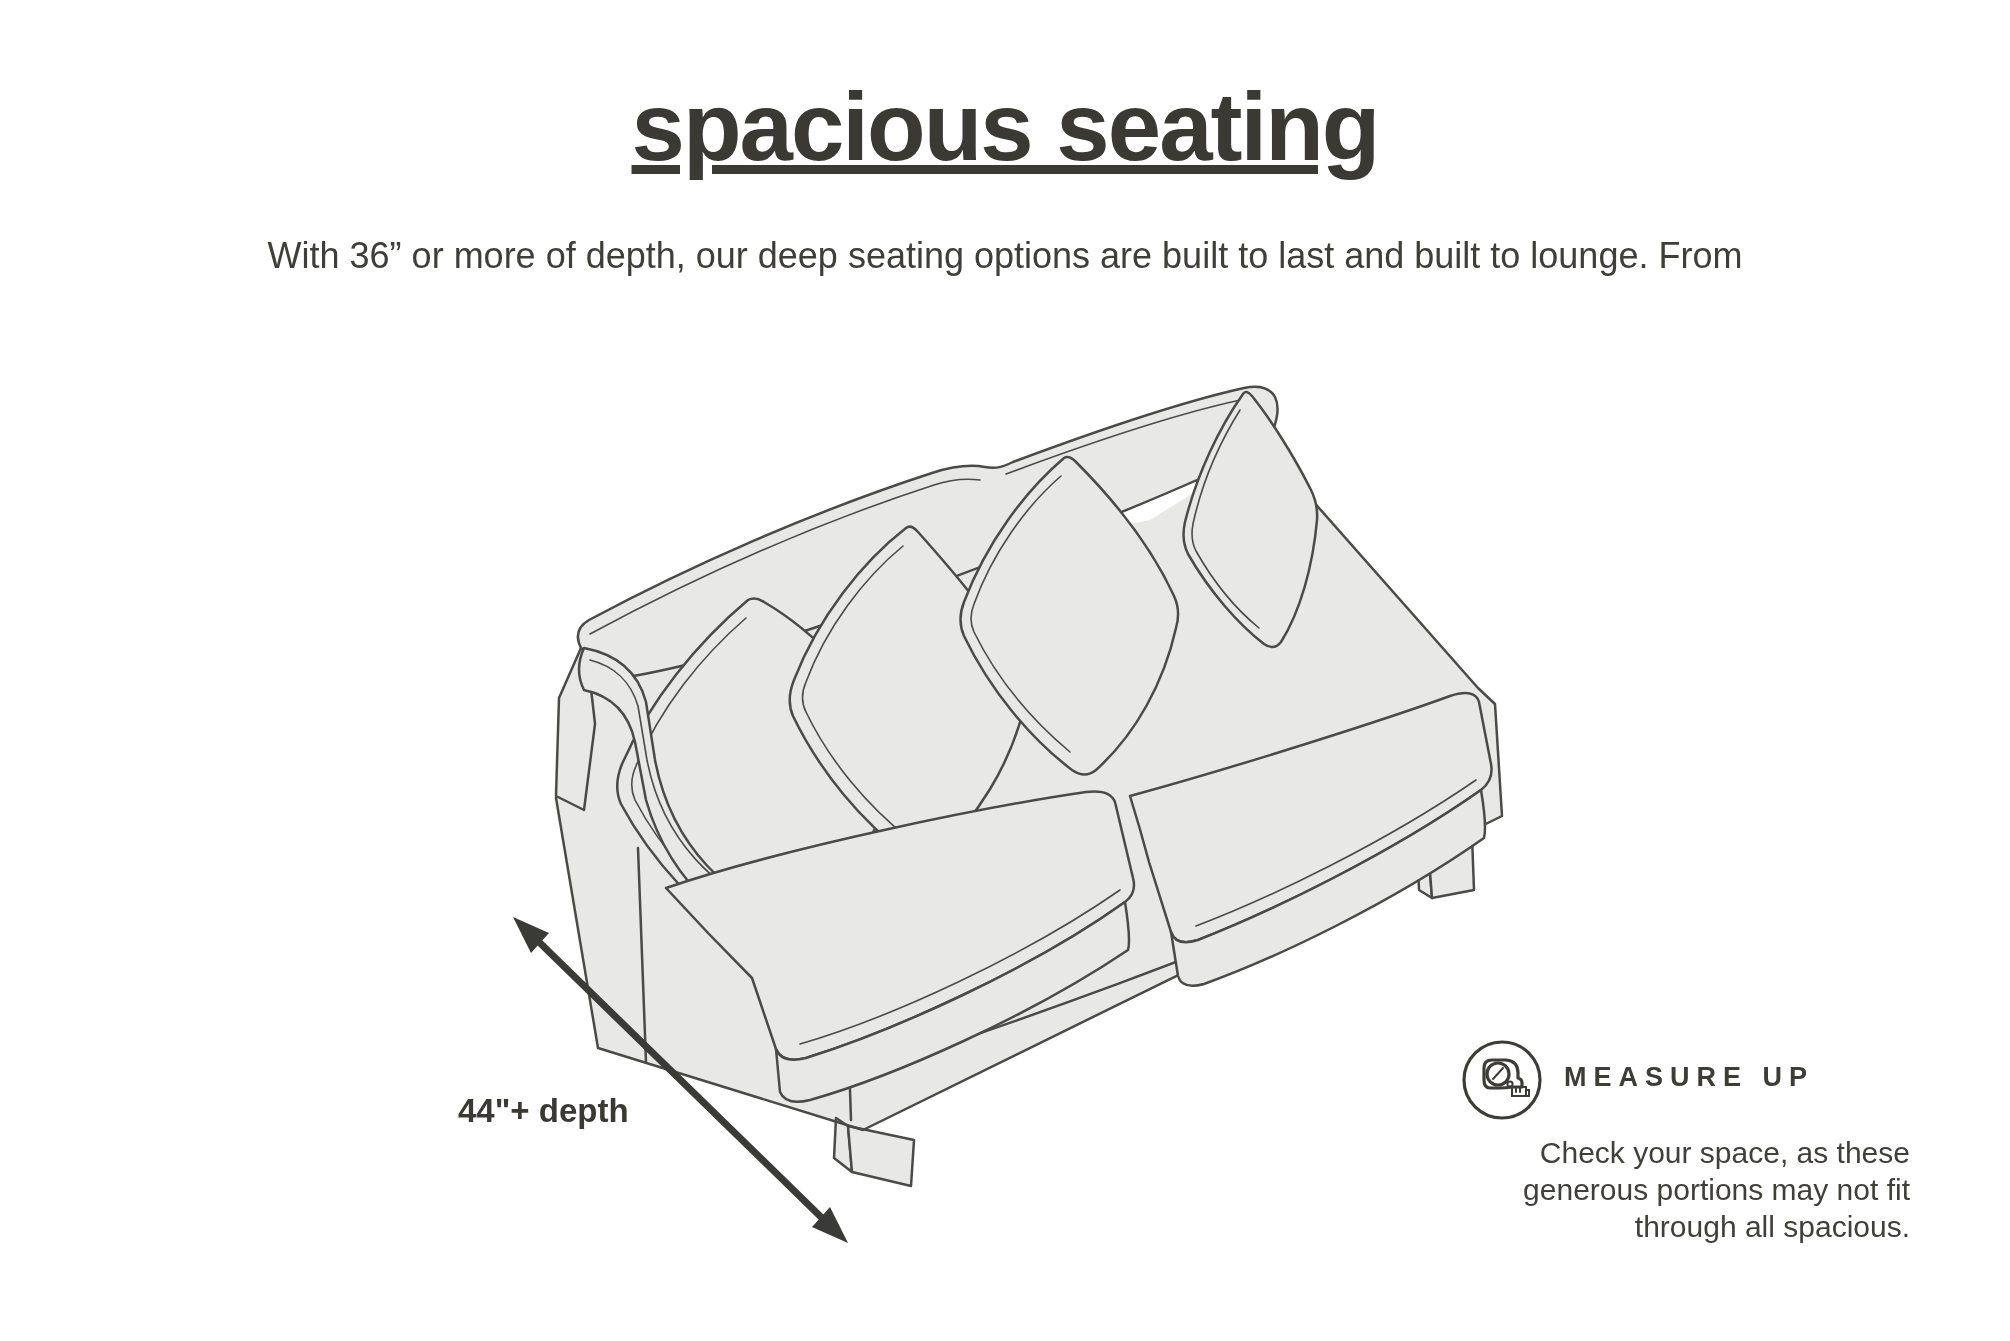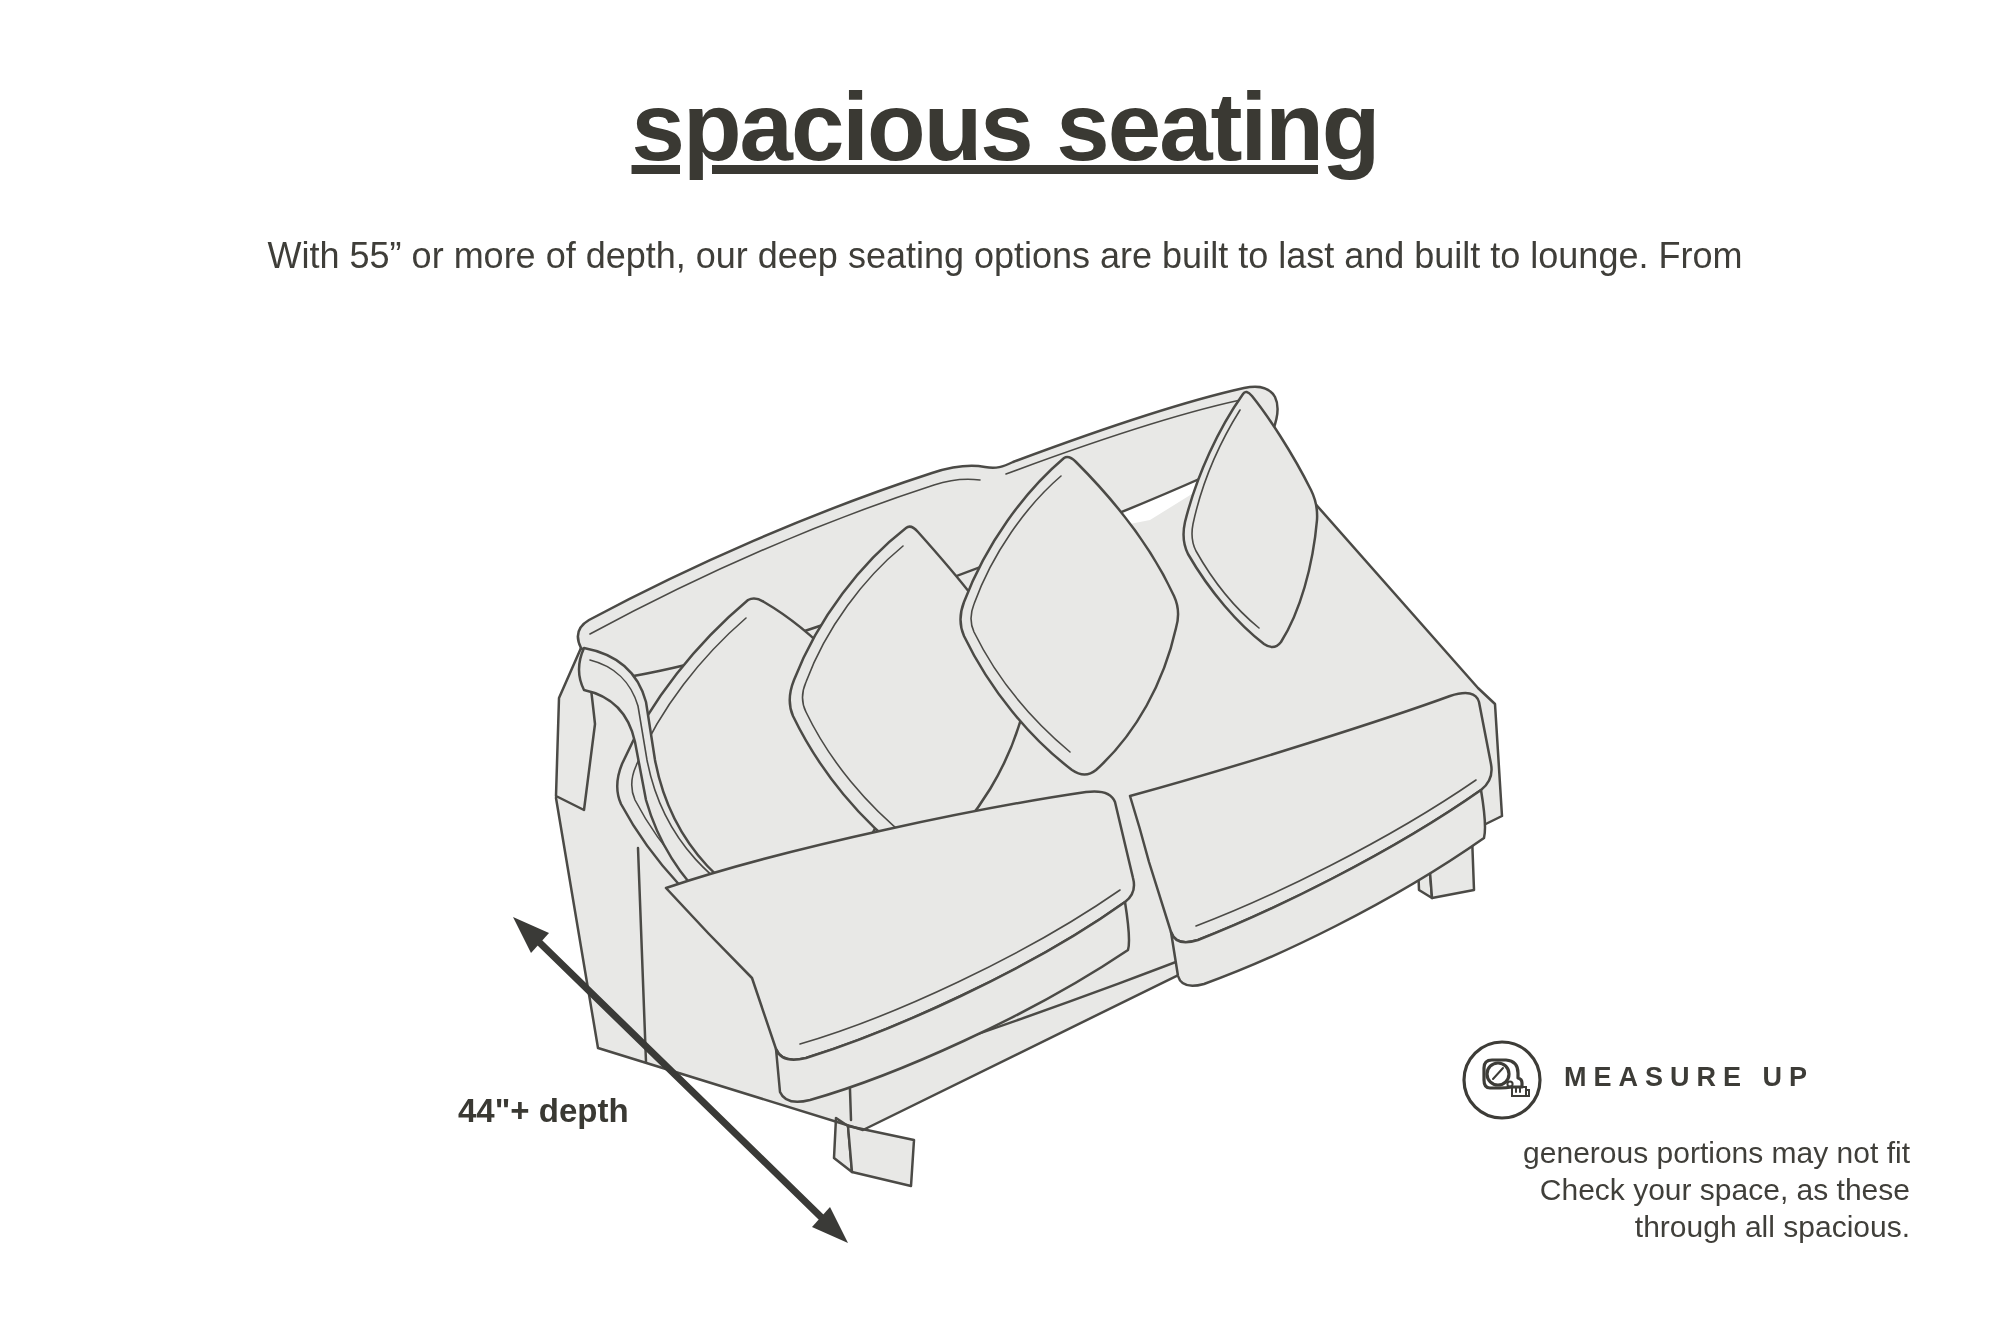--- a/index.html
+++ b/index.html
@@ -74,21 +74,21 @@
   .icon-stroke-thin{fill:none;stroke:#3d3c37;stroke-width:2;stroke-linecap:round;}
 </style>
 </head>
 <body>
 
 <div class="canvas">
 
   <div class="page-title">spacious seating</div>
 
   <div class="intro">
-    <div>With 55” or more of depth, our deep seating options are built to last and built to lounge. From</div>
+    <div>With 36” or more of depth, our deep seating options are built to last and built to lounge. From</div>
   </div>
 
   <svg class="sofa-svg" viewBox="0 0 2010 1341" xmlns="http://www.w3.org/2000/svg" aria-hidden="true">
 
     <g>
       <path class="sofa-fill-only" d="M 560 700 L 556 798 L 598 1048 L 863 1130 L 1502 816 L 1495 704 L 1478 688 L 1266 448 L 1150 520 L 900 570 L 700 645 Z"></path>
 
       <g>
         <path class="sofa-line" d="M 848 1126 L 836 1118 L 834 1158 L 852 1172 Z"></path>
         <path class="sofa-line" d="M 848 1126 L 914 1140 L 911 1186 L 852 1172 Z"></path>
@@ -165,19 +165,19 @@
         <line class="icon-stroke-thin" x1="33" y1="41" x2="43" y2="30"></line>
         <circle class="icon-stroke-thin" cx="50" cy="46" r="2.6"></circle>
         <path class="icon-stroke-thin" d="M 52 49 L 52 58 L 66 58 L 66 49 Z"></path>
         <line class="icon-stroke-thin" x1="56" y1="50" x2="56" y2="54"></line>
         <line class="icon-stroke-thin" x1="60" y1="50" x2="60" y2="54"></line>
         <path class="icon-stroke-thin" d="M 66 52 L 69 52 L 69 58 L 66 58"></path>
       </svg>
       <div class="measure-title">MEASURE UP</div>
     </div>
     <div class="measure-body">
+      <div>Check your space, as these</div>
       <div>generous portions may not fit</div>
-      <div>Check your space, as these</div>
       <div>through all spacious.</div>
     </div>
   </div>
 
 </div>
 
 </body></html>

